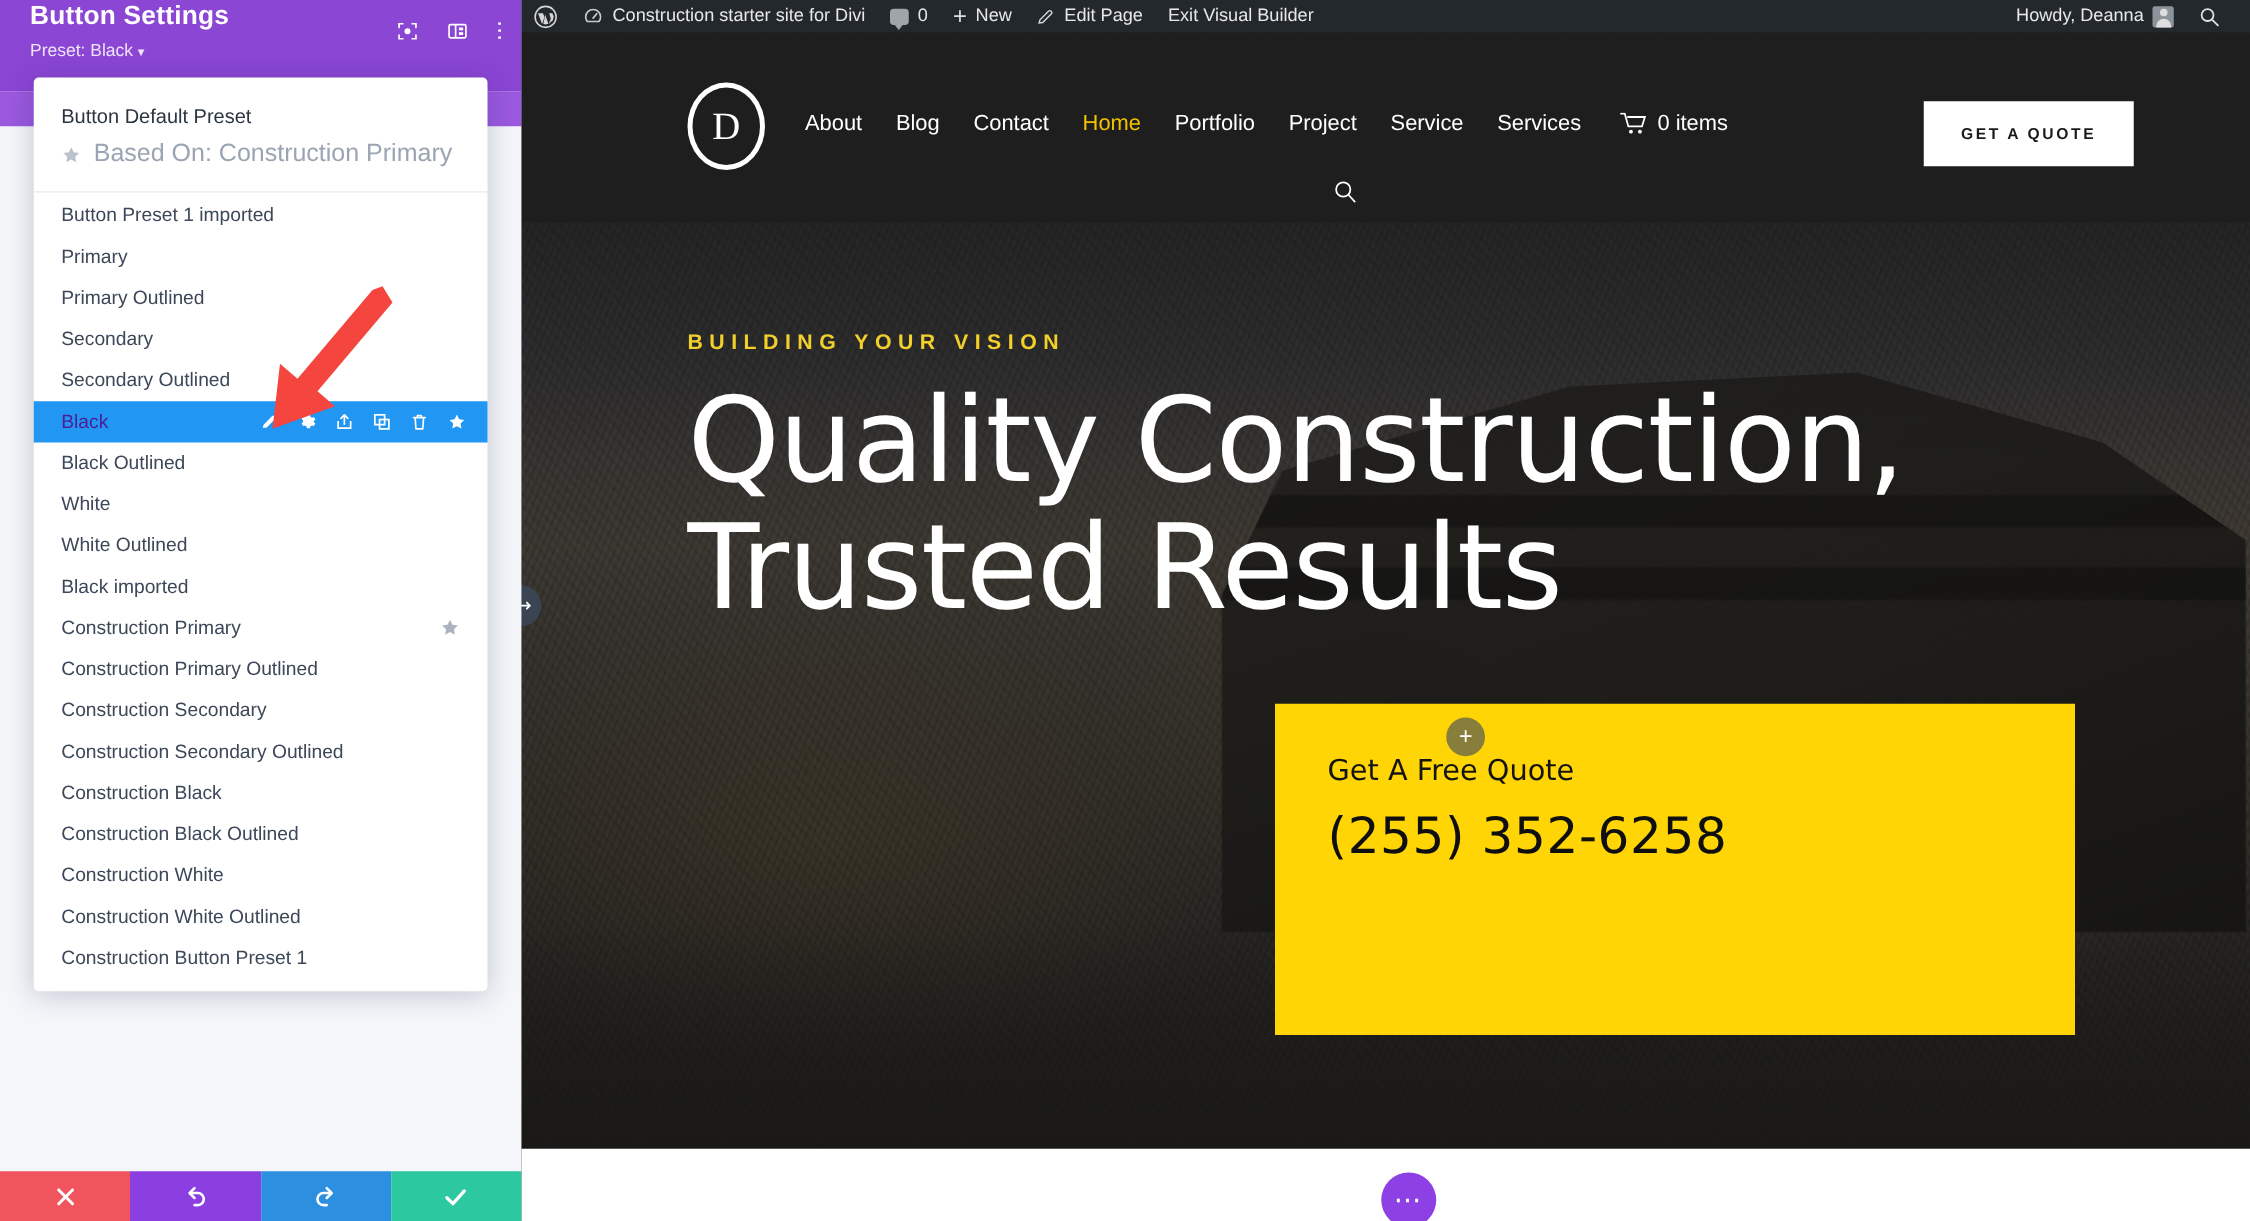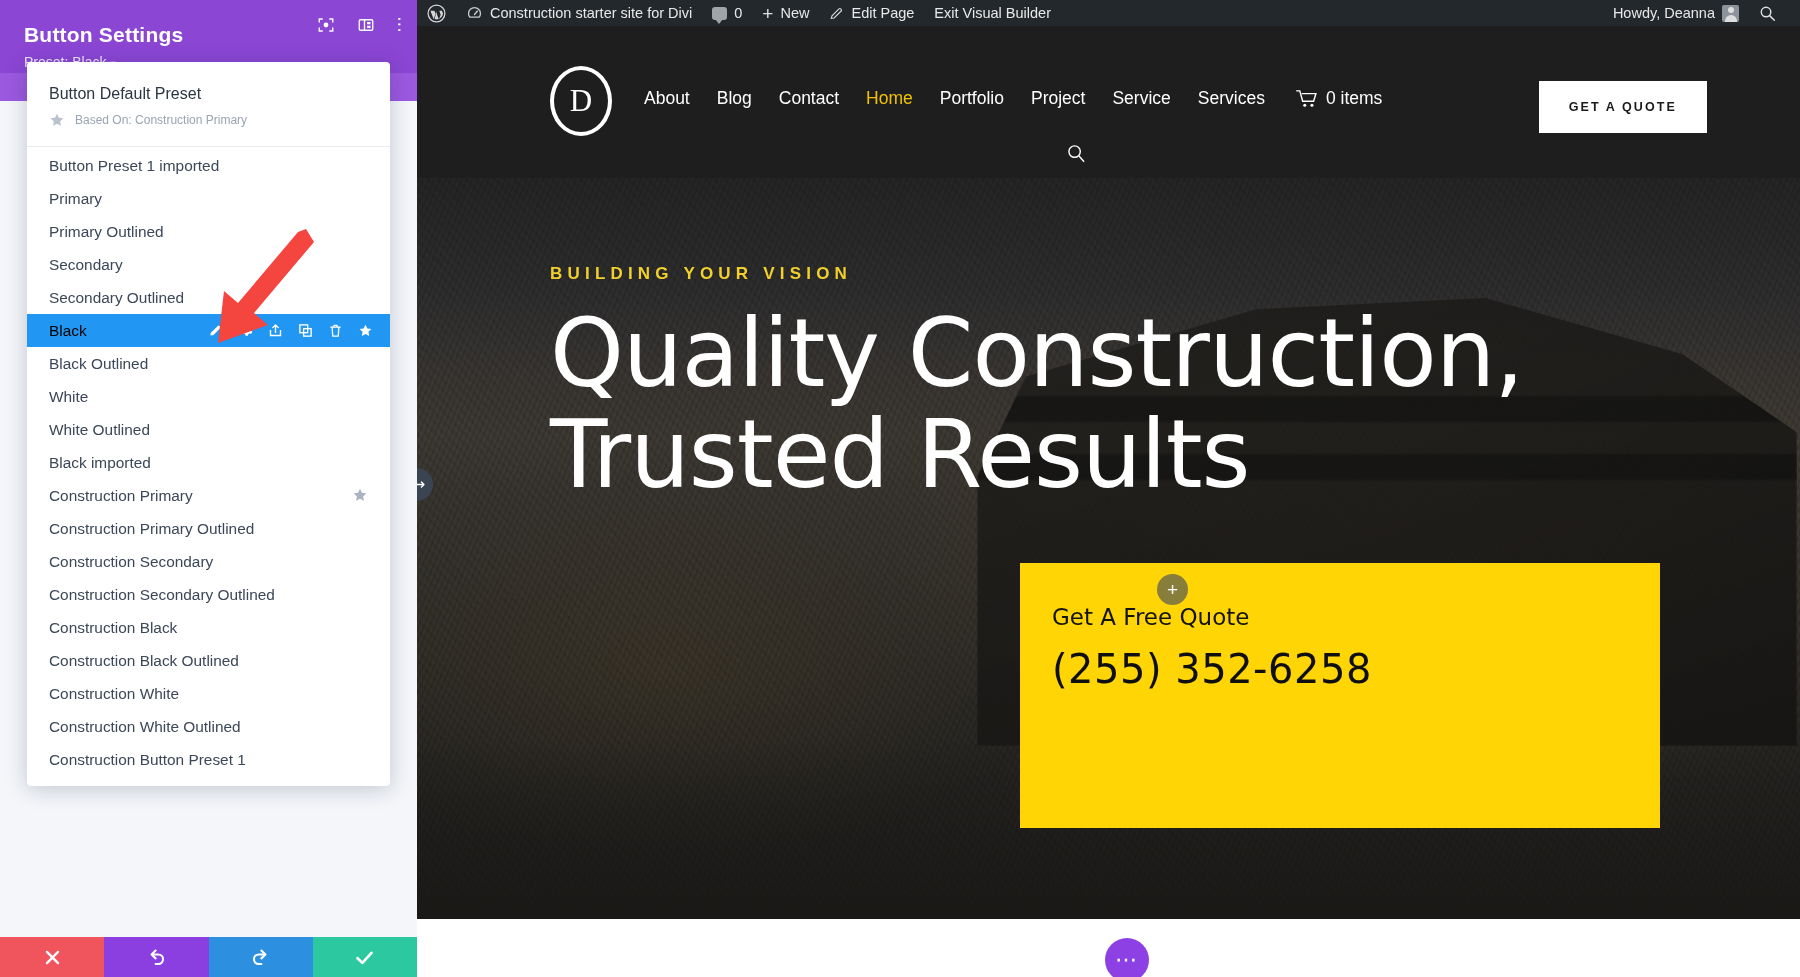--- a/index.html
+++ b/index.html
@@ -134,21 +134,21 @@
     color: #ffffff; font-size: 94px; line-height: 1.07;
     font-weight: 400; letter-spacing: -1px;
     font-family: "DejaVu Sans", sans-serif;
     width: 1120px;
   }
 
   
   .quote-card {
     position: absolute; left: 603px; top: 537px;
     width: 640px; height: 265px; background: #ffd505;
-    padding: 41px 32px; z-index: 9;
+    padding: 41px 42px; z-index: 9;
   }
   .qc-label { font-size: 23px; color: #141414; font-family: "DejaVu Sans", sans-serif; }
   .qc-phone {
     font-size: 40px; color: #0f0f0f; margin-top: 16px;
     font-family: "DejaVu Sans", sans-serif; letter-spacing: .5px;
   }
   .qc-btn {
     display: inline-block; margin-top: 27px;
     background: #000000; color: #ffffff;
     padding: 21px 33px; font-size: 12.5px; letter-spacing: 2.1px; font-weight: 700;
@@ -188,21 +188,21 @@
 
   
   .panel {
     position: absolute; left: 0; top: 0;
     width: 417px; height: 977px; z-index: 50;
     background: #f4f6fa;
   }
   .panel-header {
     position: absolute; top: 0; left: 0; width: 417px; height: 73px;
     background: #8b46d4;
-    padding: 23px 21px 0 24px; color: #fff;
+    padding: 1px 21px 0 24px; color: #fff;
   }
   .panel-title { font-size: 21px; font-weight: 700; letter-spacing: .2px; }
   .panel-sub { font-size: 14px; margin-top: 7px; color: #f0e4fb; }
   .panel-sub .caret { font-size: 9px; margin-left: 2px; }
   .panel-hdr-icons {
     position: absolute; right: 15px; top: 16px;
     display: flex; align-items: center; gap: 22px; color: #fff;
   }
   .panel-hdr-icons svg { display:block; }
   .kebab-v { font-size: 17px; line-height: 5px; writing-mode: vertical-rl; letter-spacing: 1px; }
@@ -223,29 +223,29 @@
     border-radius: 4px;
     box-shadow: 0 3px 22px rgba(20,30,60,0.22);
     padding: 16px 0 10px 0; z-index: 60;
   }
   .dd-default {
     padding: 7px 22px 4px 22px;
   }
   .dd-default-name { font-size: 16px; color: #2b3542; }
   .dd-default-based {
     display: flex; align-items: center; gap: 10px;
-    margin-top: 9px; font-size: 12px; color: #9aa4b2;
+    margin-top: 9px; font-size: 20px; color: #9aa4b2;
   }
   .dd-sep { height: 1px; background: #e7eaf0; margin: 14px 0 2px 0; }
   .dd-item {
     height: 33px; display: flex; align-items: center;
     padding: 0 22px; font-size: 15.4px; color: #3c4758;
     position: relative;
   }
-  .dd-item.selected { background: #2196f3; color: #000000; }
+  .dd-item.selected { background: #2196f3; color: #4c1d95; }
   .dd-item .row-icons {
     position: absolute; right: 17px; top: 0; height: 33px;
     display: flex; align-items: center; gap: 15px;
   }
   .dd-item .row-icons svg { display:block; }
   .dd-item .fav-star { position:absolute; right: 22px; top: 8px; }
 
   
   .arrow-ann { position: absolute; left: 210px; top: 225px; z-index: 70; pointer-events:none; }
 

